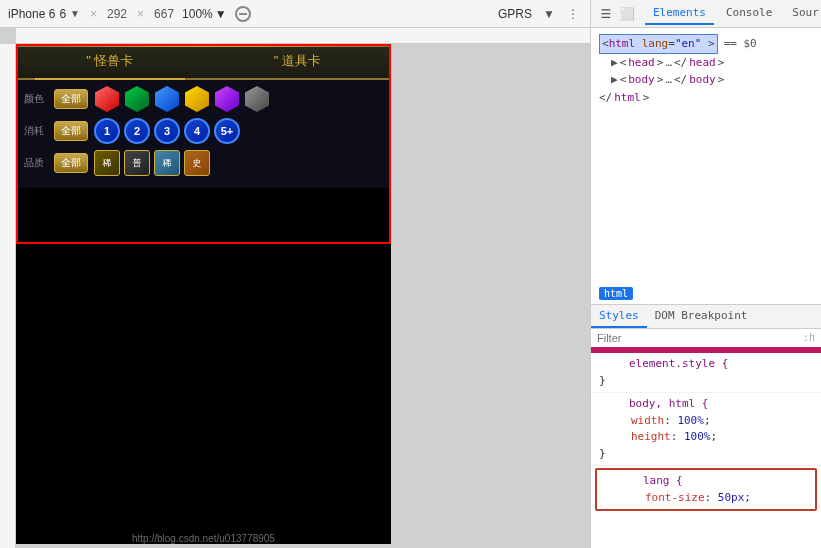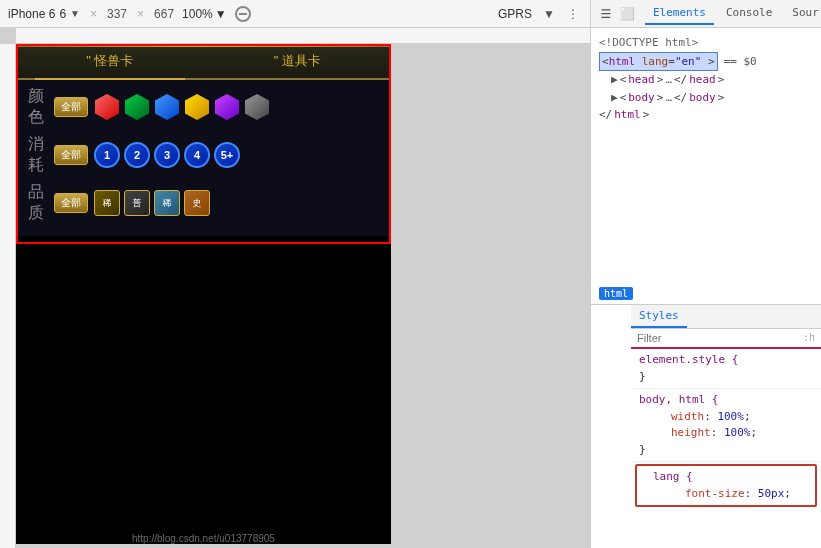--- a/index.html
+++ b/index.html
@@ -149,24 +149,24 @@
     }
 
     .filter-row {
       display: flex;
       align-items: center;
       margin-bottom: 6px;
       gap: 6px;
     }
 
     .filter-label {
-      font-size: 16px;
+      font-size: 10px;
       color: #888;
       width: 24px;
-      text-align: center;
+      text-align: left;
     }
 
     .filter-btn-all {
       background: linear-gradient(to bottom, #c8a84b, #8b6914);
       border: 1px solid #d4af37;
       border-radius: 3px;
       color: #fff;
       font-size: 10px;
       padding: 2px 6px;
       cursor: pointer;
@@ -332,21 +332,20 @@
       border-radius: 2px;
       margin: 4px 8px;
       display: inline-block;
     }
 
     
     .styles-panel {
       border-top: 1px solid #ccc;
       flex: 1;
       overflow-y: auto;
-      padding-left: 40px;
     }
 
     .styles-tabs {
       display: flex;
       border-bottom: 1px solid #ccc;
       background: #f3f3f3;
     }
     .styles-tab {
       padding: 4px 8px;
       font-size: 11px;
@@ -356,40 +355,40 @@
     }
     .styles-tab.active {
       color: #1a73e8;
       border-bottom-color: #1a73e8;
     }
 
     .styles-filter {
       display: flex;
       align-items: flex-start;
       padding: 3px 6px;
-      border-bottom: 2px solid #be185d;
+      border-bottom: 6px solid #be185d;
       font-size: 11px;
       color: #555;
     }
     .styles-filter-input {
       flex: 1;
       font-size: 11px;
       border: none;
       outline: none;
       color: #333;
     }
     .filter-hb { color: #aaa; font-size: 10px; }
 
     .styles-rule {
       padding: 3px 8px;
       border-bottom: 1px solid #f0f0f0;
       font-size: 11px;
       line-height: 1.5;
     }
-    .rule-selector { color: #881280; }
+    .rule-selector { color: #881280; margin-left: 30px; }
     .rule-brace { color: #333; }
     .css-prop { color: #c0392b; margin-left: 16px; }
     .css-val { color: #1a1aa6; }
     .css-colon { color: #333; }
     .css-semicolon { color: #333; }
 
     .styles-rule.highlighted {
       border: 2px solid #c0392b;
       margin: 2px 4px;
       border-radius: 2px;
@@ -411,21 +410,21 @@
 
 <div class="browser-panel">
 
   <div class="browser-toolbar">
     <div class="device-selector">
       <span class="device-name">iPhone 6</span>
       <span class="device-name">6</span>
       <span class="chevron-down">▼</span>
     </div>
     <span class="separator">×</span>
-    <span class="resolution">337</span>
+    <span class="resolution">292</span>
     <span class="separator">×</span>
     <span class="resolution">667</span>
     <div class="zoom-selector">
       <span>100%</span>
       <span>▼</span>
     </div>
     <div class="no-entry-icon"></div>
     <div class="toolbar-spacer"></div>
     <span class="gprs-label">GPRS</span>
     <div class="toolbar-icons">
@@ -519,23 +518,20 @@
       <span class="dt-icon">☰</span>
       <span class="dt-icon">⬜</span>
     </div>
     <div class="devtools-tab active">Elements</div>
     <div class="devtools-tab">Console</div>
     <div class="devtools-tab">Sour</div>
   </div>
 
   <div class="html-tree">
 
-    <div class="tree-line">
-      <span style="color:#666;">&lt;!DOCTYPE html&gt;</span>
-    </div>
 
     <div class="tree-line">
       <span style="background:#c8d8ff; border:1px solid #4a7fd4; padding:0 2px;">
         <span class="tag-bracket">&lt;</span><span class="tag-name">html</span>
         <span class="attr-name"> lang</span><span class="tag-bracket">=</span><span class="attr-value">"en"</span>
         <span class="tag-bracket">&gt;</span>
       </span>
       <span style="color:#555; font-size:11px; margin-left:4px;">== $0</span>
     </div>
 
@@ -569,20 +565,21 @@
   </div>
 
   <div>
     <span class="html-badge">html</span>
   </div>
 
   <div class="styles-panel">
 
     <div class="styles-tabs">
       <div class="styles-tab active">Styles</div>
+      <div class="styles-tab">DOM Breakpoint</div>
     </div>
 
     <div class="styles-filter">
       <input class="styles-filter-input" placeholder="Filter" style="">
       <span class="filter-hb">:h</span>
     </div>
 
     <div class="styles-rule">
       <div><span class="rule-selector">element.style {</span></div>
       <div><span class="rule-brace">}</span></div>

